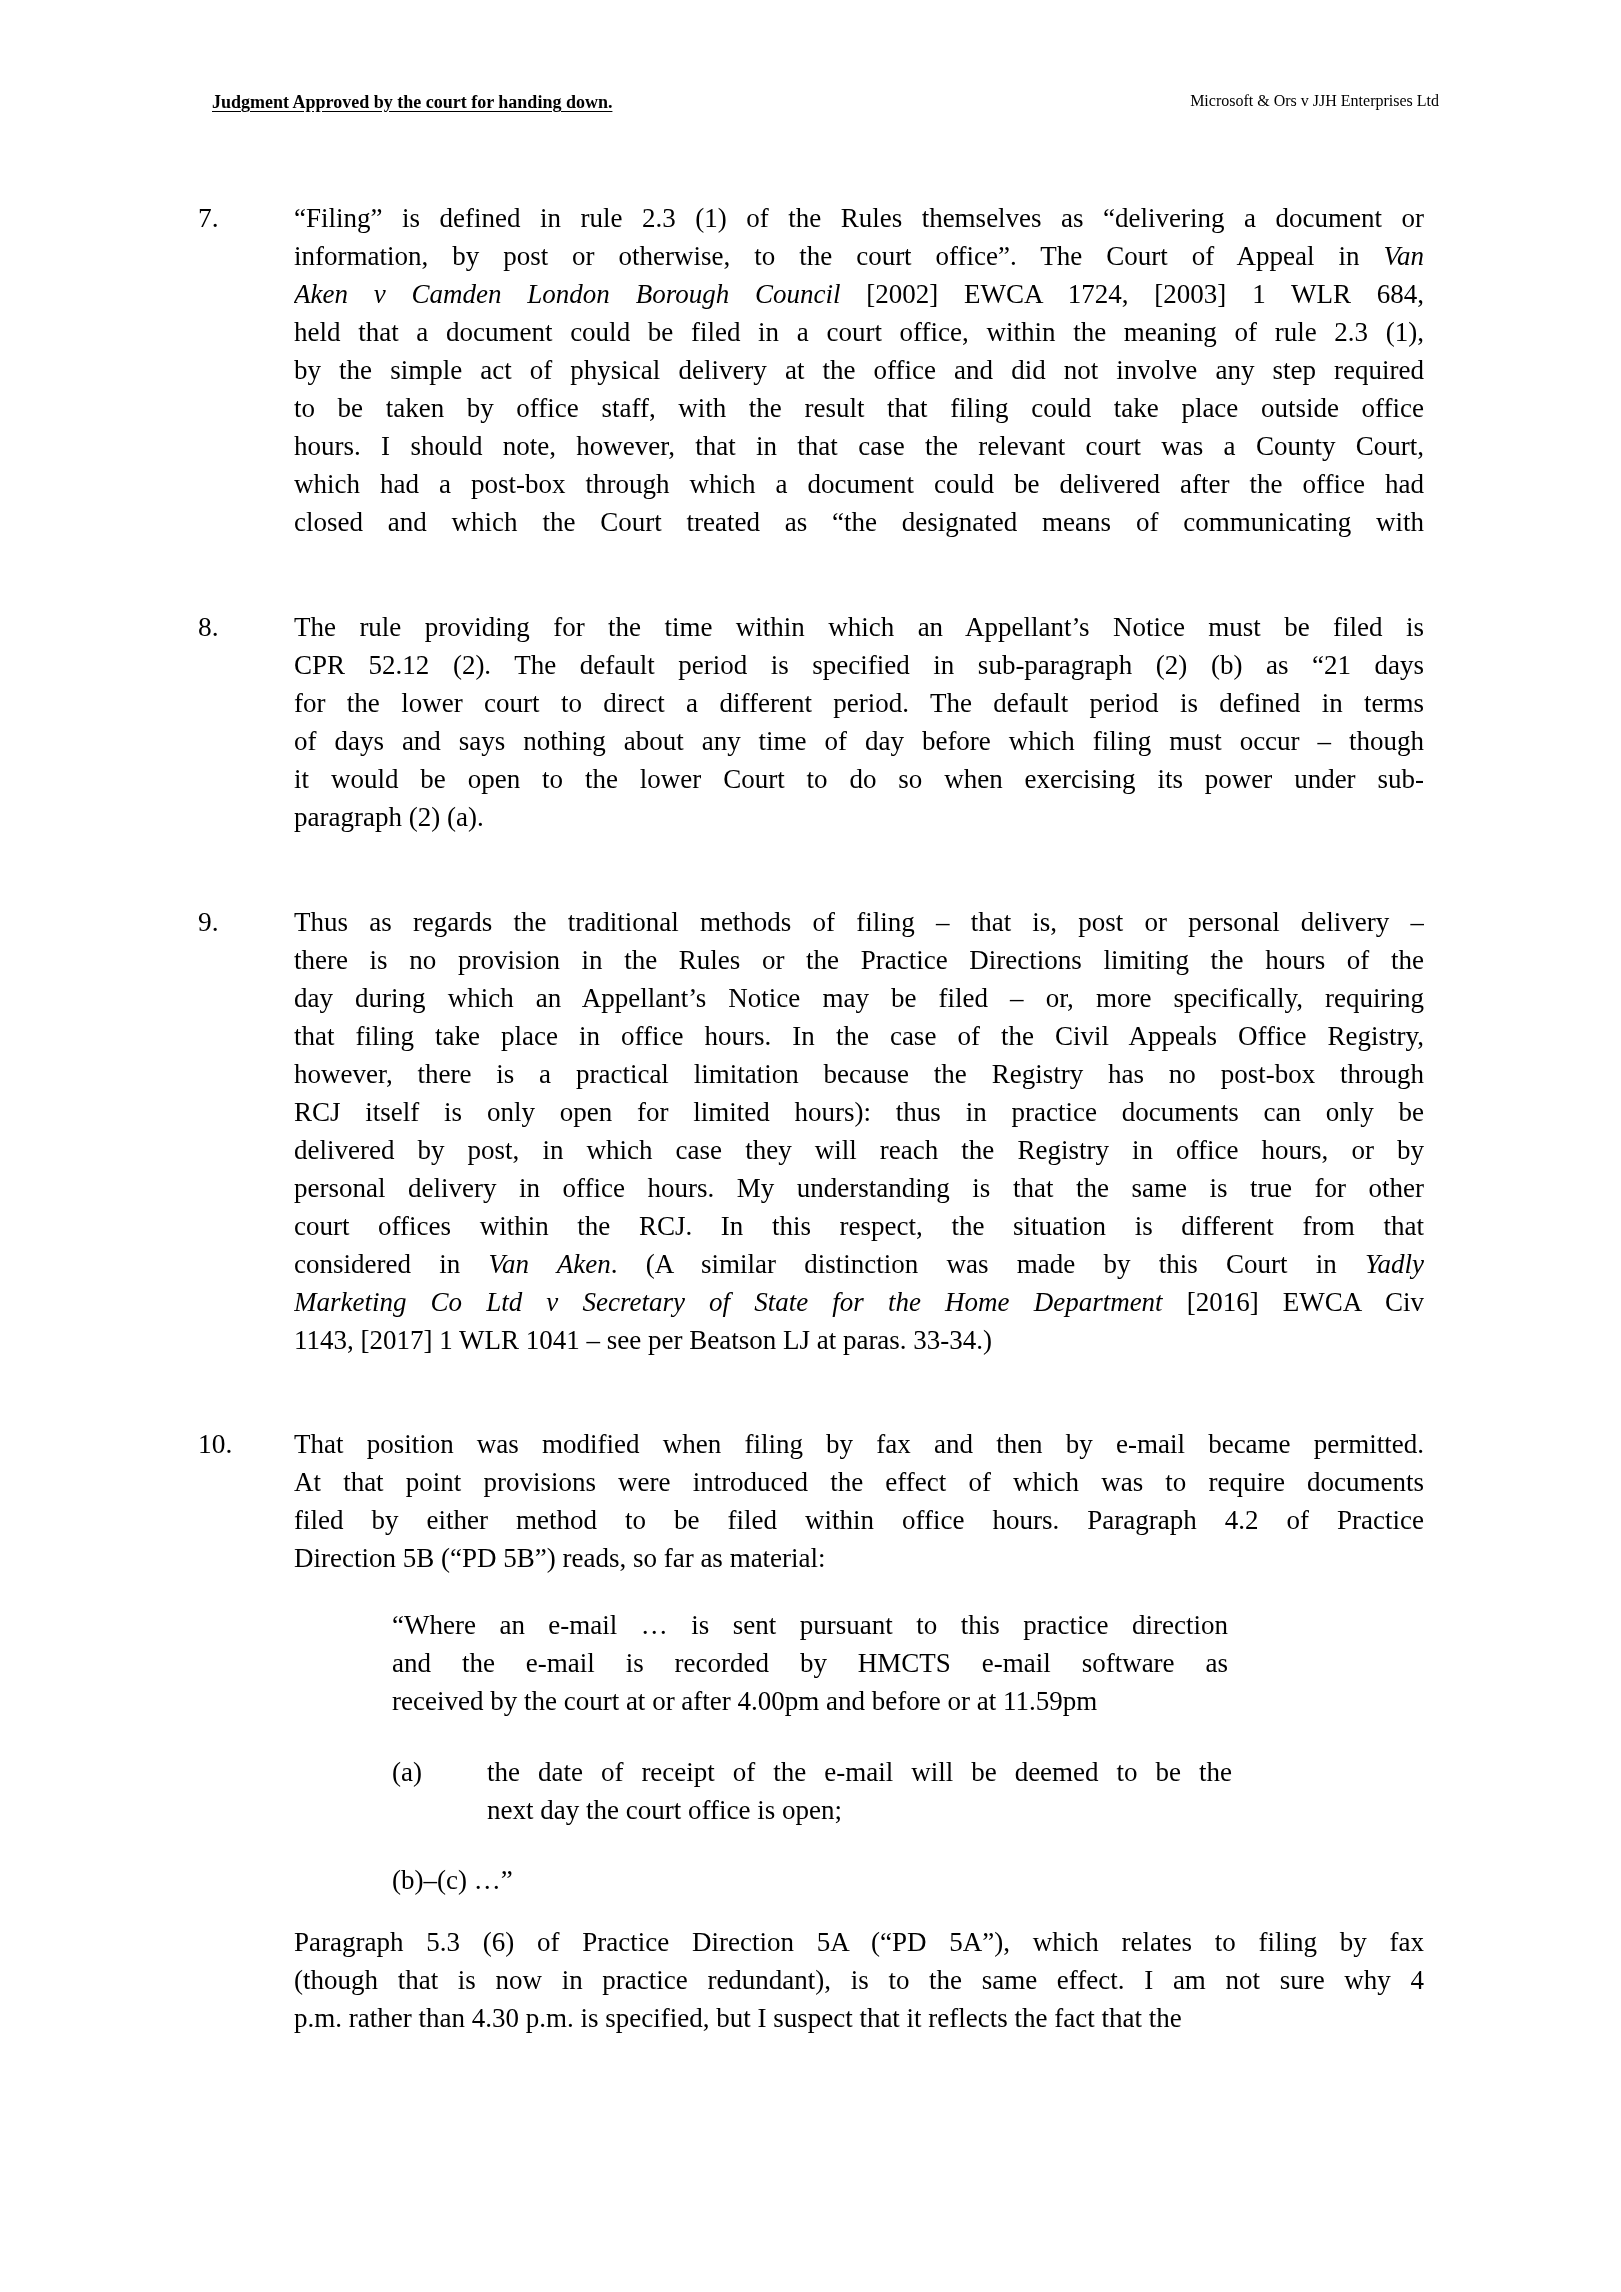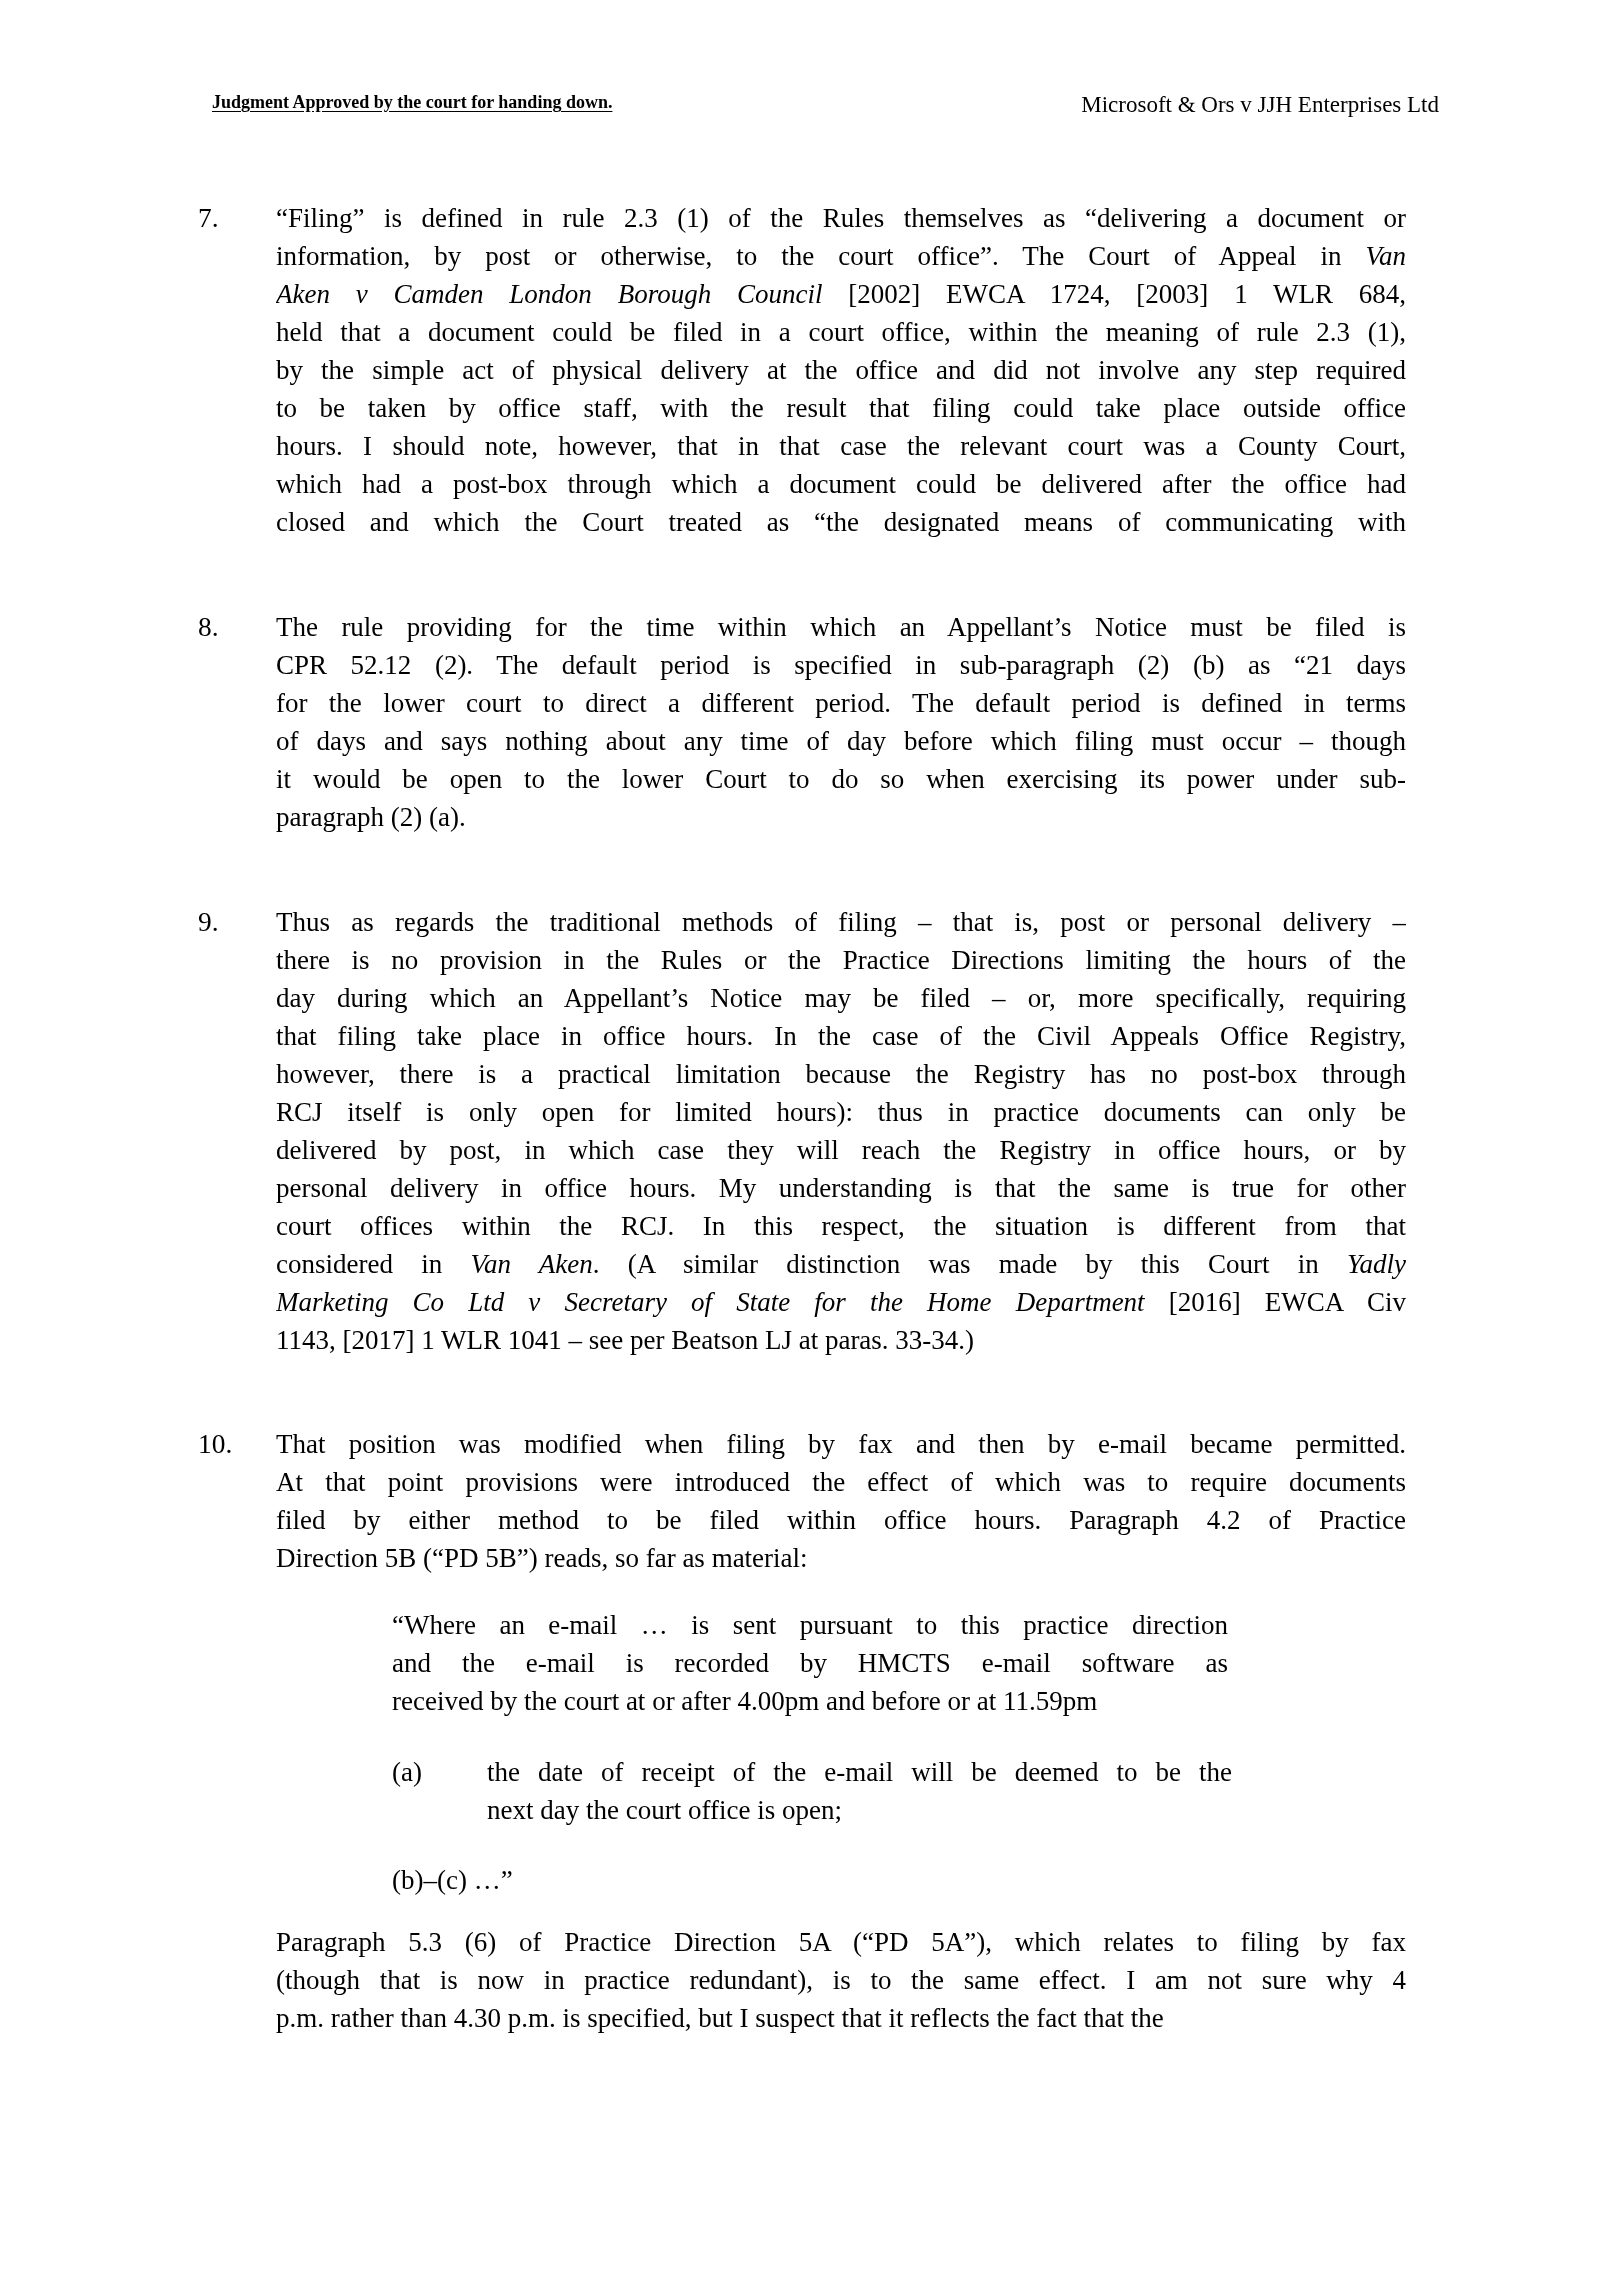--- a/index.html
+++ b/index.html
@@ -1,23 +1,23 @@
 <!DOCTYPE html>
 <html><head>
 <meta charset="utf-8">
 <style>
   html, body { margin:0; padding:0; background:#ffffff; }
   body { width:1621px; height:2293px; position:relative; overflow:hidden;
          font-family:"Liberation Serif", "DejaVu Serif", serif; color:#000; }
   .hdr-left { position:absolute; left:212px; top:92px; font-size:18px; font-weight:bold;
               text-decoration:underline; text-underline-offset:2.9px; white-space:nowrap; }
-  .hdr-right { position:absolute; right:182px; top:92px; font-size:23px; white-space:nowrap;text-align:center; }
+  .hdr-right { position:absolute; right:182px; top:92px; font-size:16px; white-space:nowrap;text-align:center; }
   .para { position:absolute; left:0; width:1621px; }
   .num { position:absolute; left:198px; font-size:27.4px; line-height:38px; }
-  .body { position:absolute; left:276px; width:1130px; font-size:27px; line-height:38px; }
+  .body { position:absolute; left:294px; width:1130px; font-size:27px; line-height:38px; }
   .line { display:block; height:38px; white-space:nowrap; }
   .j { text-align:justify; text-align-last:justify; white-space:normal; overflow:hidden; }
   .quote { position:absolute; left:392px; width:836px; font-size:27px; line-height:38px; }
   .sub-label { position:absolute; left:392px; font-size:27px; line-height:38px; }
   .sub-text { position:absolute; left:487px; width:745px; font-size:27px; line-height:38px; }
   i { font-style:italic; }
 </style>
 </head>
 <body>
 

